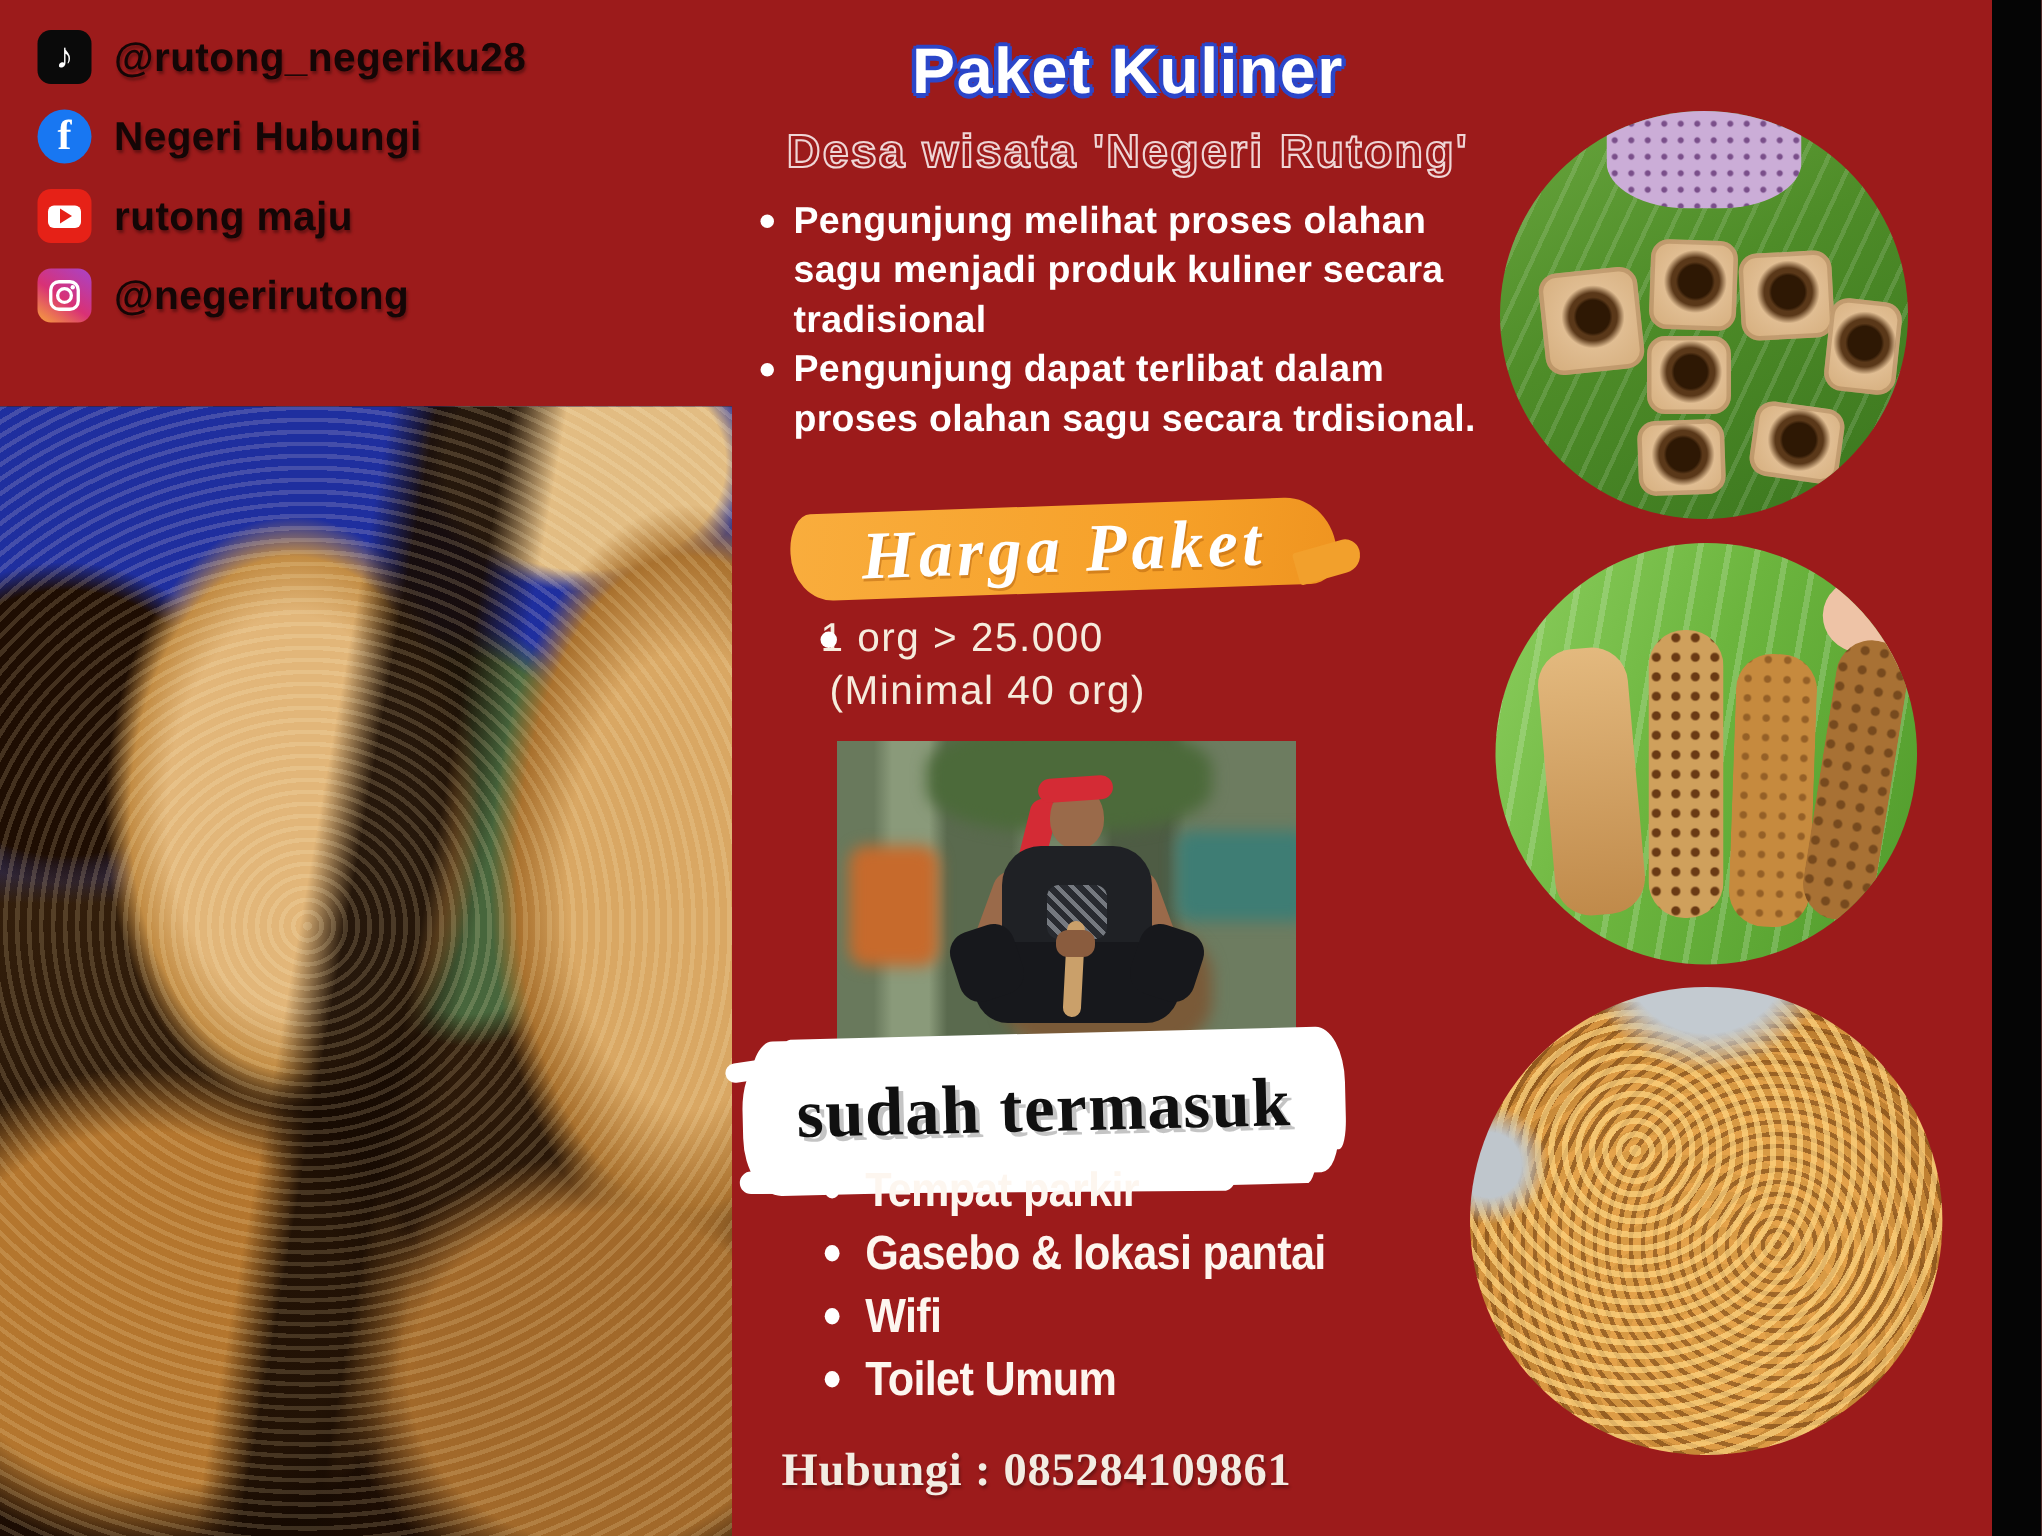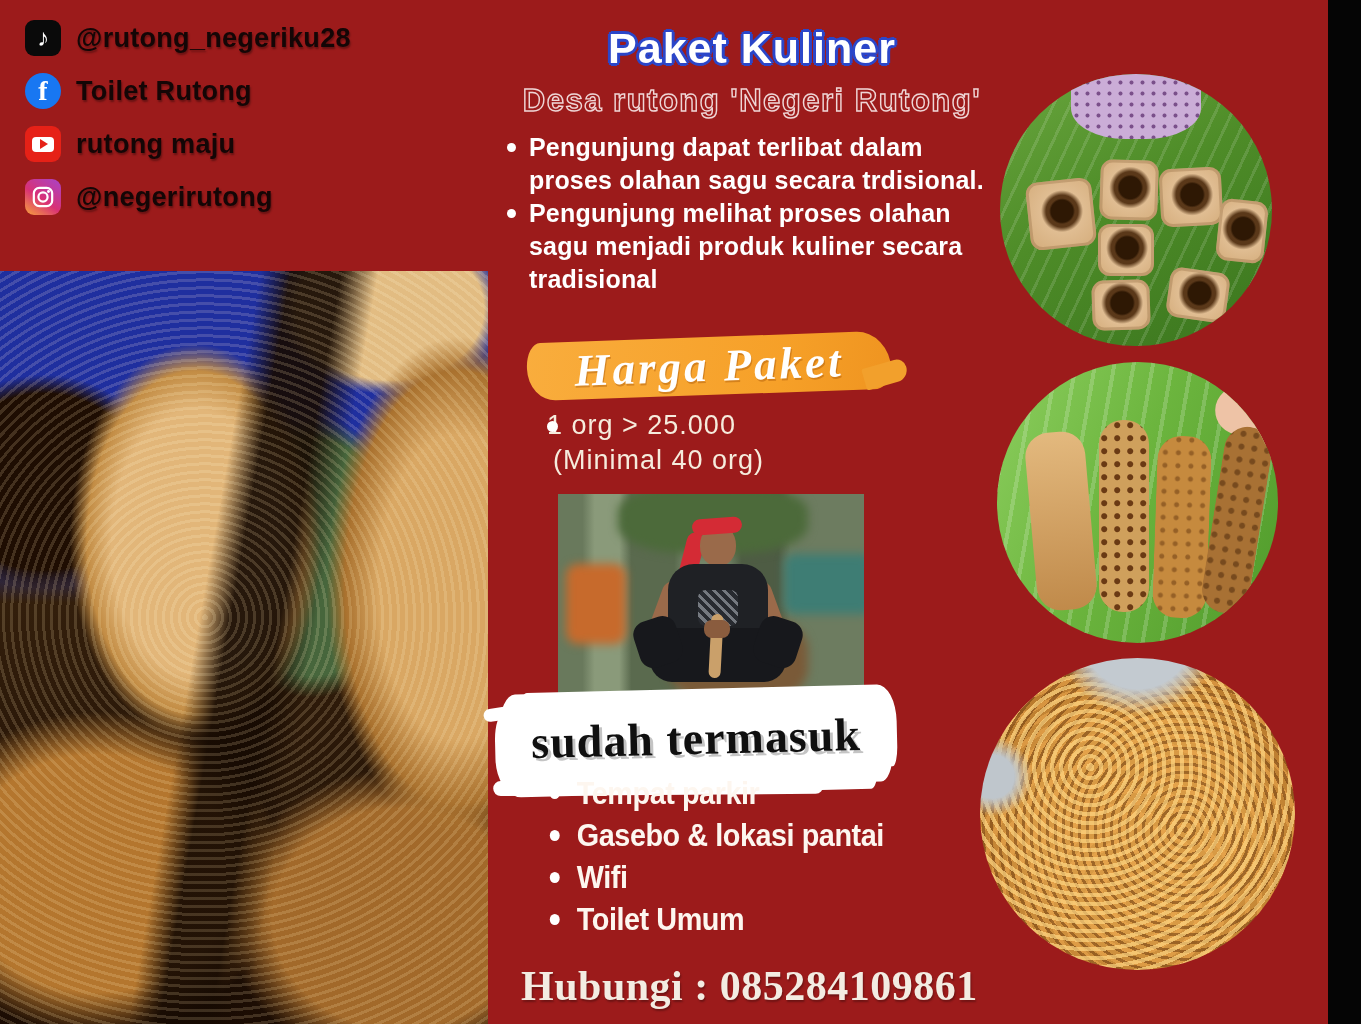--- a/index.html
+++ b/index.html
@@ -125,21 +125,21 @@
   
   .facilities{position:absolute;left:548px;top:772px;margin:0;padding:0;list-style:none;
     color:#fdf6ef;font-weight:700;font-size:32px;line-height:42px;letter-spacing:-.5px;
     transform:scaleX(.9);transform-origin:left top;}
   .facilities li{position:relative;padding-left:32px;}
   .facilities li::before{content:"";position:absolute;left:2px;top:16px;width:11px;height:11px;border-radius:50%;background:#fff;}
 
   
   .contact{
     position:absolute;left:521px;top:962px;
-    font-family:"Liberation Serif",serif;font-weight:700;font-size:42px;color:#f3ece2;
+    font-family:"Liberation Serif",serif;font-weight:700;font-size:31px;color:#f3ece2;
     letter-spacing:.5px;text-shadow:1px 2px 2px rgba(0,0,0,.3);text-align:right;
   }
 
   
   .circle{position:absolute;border-radius:50%;overflow:hidden;}
   .circ1{left:1000px;top:74px;width:272px;height:272px;
     background:linear-gradient(150deg,#69a63e 0%,#4e8c28 45%,#3a751e 100%);}
   .circ1::before{content:"";position:absolute;inset:0;
     background:repeating-linear-gradient(115deg, rgba(255,255,255,.13) 0 3px, rgba(0,0,0,0) 3px 15px);}
   .cloth{position:absolute;top:-8px;left:26%;width:48%;height:27%;border-radius:0 0 42% 42%;
@@ -194,21 +194,21 @@
     <div class="social-item">
       <div class="s-icon ic-tiktok">
           <span>♪</span>
         </div>
       <span class="social-label">@rutong_negeriku28</span>
     </div>
     <div class="social-item">
       <div class="s-icon ic-fb">
           <span>f</span>
         </div>
-      <span class="social-label">Toilet Rutong</span>
+      <span class="social-label">Negeri Hubungi</span>
     </div>
     <div class="social-item">
       <div class="s-icon ic-yt">
         <div class="yt-body">
             <div class="yt-tri"></div>
           </div>
       </div>
       <span class="social-label">rutong maju</span>
     </div>
     <div class="social-item">
@@ -219,25 +219,25 @@
           <circle cx="18" cy="6" r="1.6" fill="#fff"></circle>
         </svg>
       </div>
       <span class="social-label">@negerirutong</span>
     </div>
   </div>
 
   <div class="left-photo"></div>
 
   <div class="title">Paket Kuliner</div>
-  <div class="subtitle">Desa rutong 'Negeri Rutong'</div>
+  <div class="subtitle">Desa wisata 'Negeri Rutong'</div>
 
   <ul class="features">
+    <li>Pengunjung melihat proses olahan sagu menjadi  produk kuliner  secara tradisional</li>
     <li>Pengunjung dapat terlibat dalam proses olahan sagu secara trdisional.</li>
-    <li>Pengunjung melihat proses olahan sagu menjadi  produk kuliner  secara tradisional</li>
   </ul>
 
   <div class="harga-brush">
     <span class="harga-text">Harga Paket</span>
   </div>
   <div class="price">
     <span class="price-dot"></span>
     <div class="price-lines">
       <div>1 org &gt; 25.000</div>
       <div class="price-note">(Minimal 40 org)</div>

